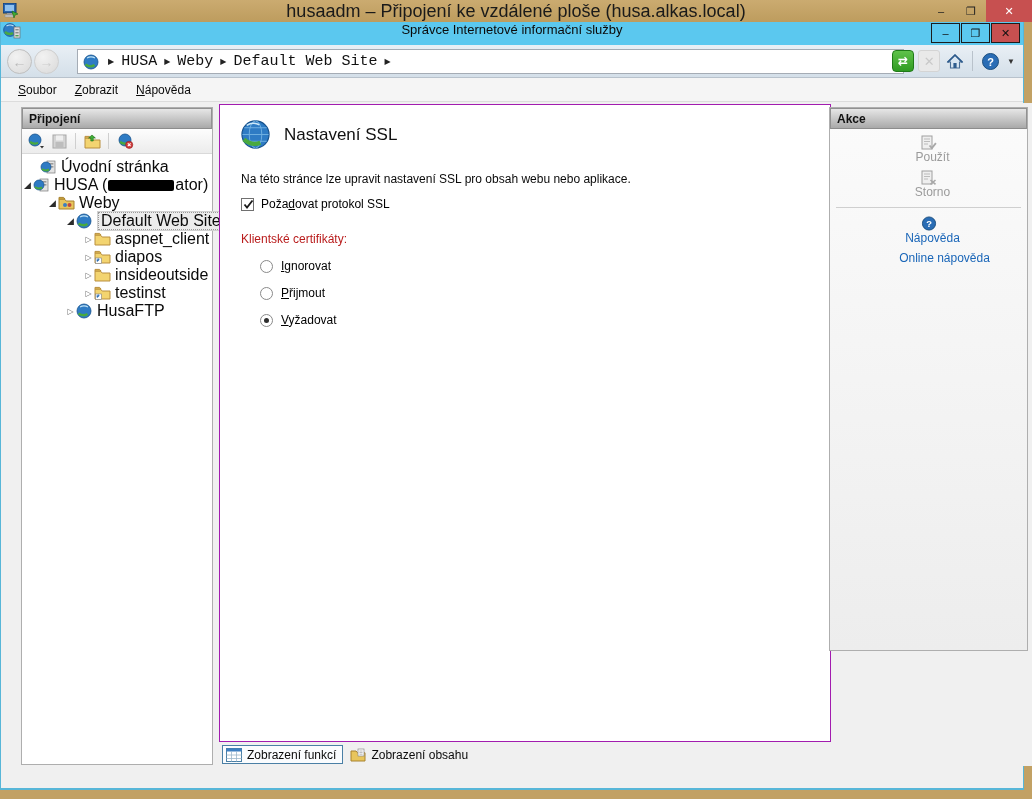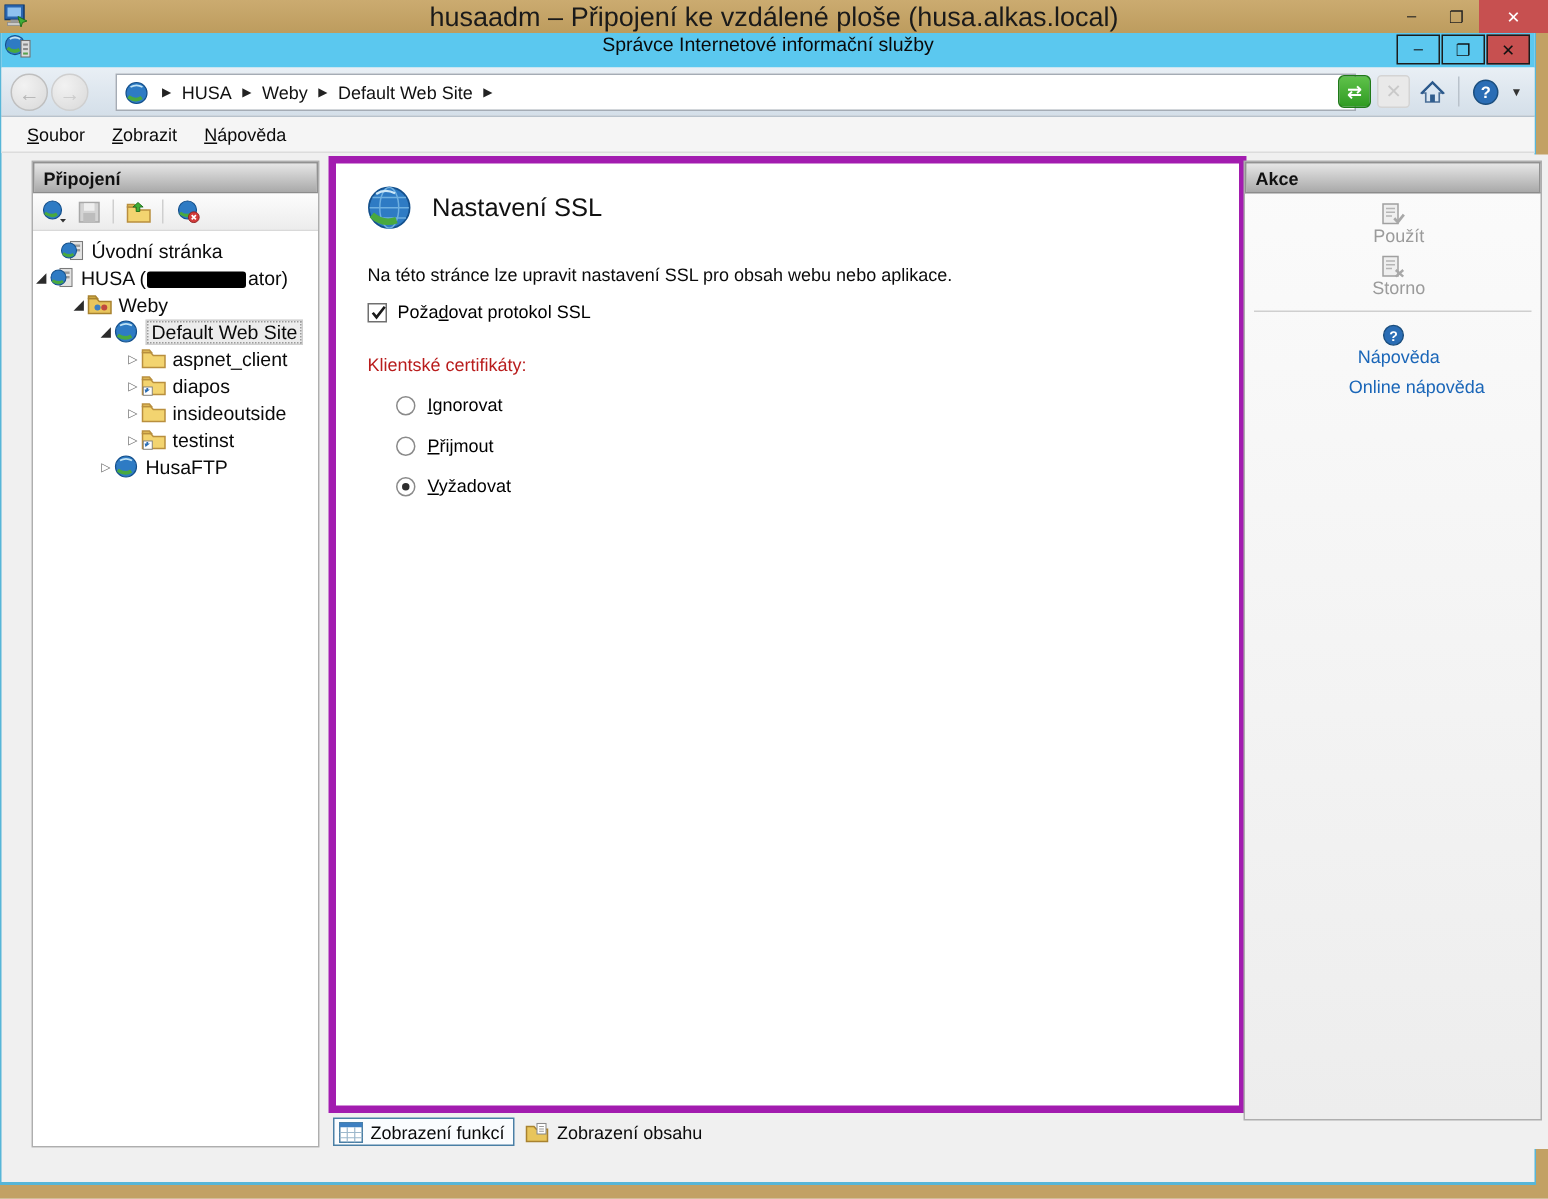--- a/index.html
+++ b/index.html
@@ -29,21 +29,21 @@
 
   
   .addr-bar { position:relative; height:33px; background:linear-gradient(#e9eff5,#d4dfe9); border-bottom:1px solid #b8c2cc; }
   .nav-circle { position:absolute; top:4px; width:25px; height:25px; border-radius:50%;
     background:radial-gradient(circle at 35% 30%,#f2f2f2,#d9d9d9); border:1px solid #bfbfbf;
     color:#b9b9b9; display:flex; align-items:center; justify-content:center; font-size:14px; }
   .nav-back { left:6px; }
   .nav-fwd { left:33px; border-color:#cfcfcf; color:#cdcdcd; }
   .addr-box { position:absolute; left:76px; top:4px; width:827px; height:25px; background:#fff; border:1px solid #a5acb5; display:flex; align-items:center; padding-left:5px; }
   .addr-box .crumb-sep { font-size:8px; margin:0 7px; color:#222; }
-  .addr-box .crumb { font-size:12px; color:#111; }
+  .addr-box .crumb { font-size:15px; color:#111;font-family:Liberation Mono, monospace; }
   .addr-globe { width:16px; height:16px; margin-right:2px; }
   .addr-actions { position:absolute; right:8px; top:5px; display:flex; align-items:center; gap:4px; }
   .sq-btn { width:22px; height:22px; display:flex; align-items:center; justify-content:center; }
   .refresh-btn { background:linear-gradient(#5fc24a,#2f9b22); border:1px solid #1f7a18; border-radius:4px; color:#fff; font-weight:bold; font-size:12px; }
   .stop-btn { color:#c9c9c9; font-size:13px; background:#e9e9e9; border:1px solid #d4d4d4; border-radius:3px; }
   .addr-sep { width:1px; height:20px; background:#b9c2cb; margin:0 2px; }
   .caret { font-size:8px; color:#333; margin-left:2px; }
 
   
   .menu-bar { height:24px; background:#f5f5f5; border-bottom:1px solid #dcdcdc; display:flex; align-items:center; padding-left:8px; }
@@ -58,48 +58,48 @@
   
   .left-panel { position:absolute; left:8px; top:4px; width:192px; height:658px; background:#fff; border:1px solid #aeaeae; }
   .conn-toolbar { height:25px; background:linear-gradient(#fdfdfd,#ececec); border-bottom:1px solid #d9d9d9; display:flex; align-items:center; padding-left:4px; gap:3px; }
   .tb-sep { width:1px; height:16px; background:#cfcfcf; margin:0 3px; }
   .tb-btn { width:20px; height:19px; display:flex; align-items:center; justify-content:center; }
   .tree { padding-top:4px; }
   .tree-row { height:18px; display:flex; align-items:center; white-space:nowrap; }
   .exp { width:11px; display:inline-block; text-align:center; color:#6d6d6d; font-size:8px; flex:0 0 11px; }
   .exp.open { color:#2b2b2b; font-size:9px; }
   .ticon { width:17px; height:16px; margin-right:4px; flex:0 0 17px; }
-  .tlabel { font-size:13px; color:#0a0a0a; }
+  .tlabel { font-size:16px; color:#0a0a0a; }
   .sel { background:#ececec; border:1px solid #d0d0d0; outline:1px dotted #9a9a9a; outline-offset:-2px; padding:0 3px; }
   .redact { display:inline-block; width:66px; height:11px; background:#000; vertical-align:middle; border-radius:2px; margin:0 1px; }
   .ind1 { padding-left:18px; } .ind2 { padding-left:36px; } .ind3 { padding-left:52px; } .ind4 { padding-left:70px; }
 
   
   .center-panel { position:absolute; left:206px; top:0px; width:614px; height:663px; }
-  .center-content { position:absolute; left:0; top:1px; width:612px; height:638px; background:#fff; border:5px solid #a21caf; }
+  .center-content { position:absolute; left:0; top:1px; width:612px; height:638px; background:#fff; border:1px solid #a21caf; }
   .page-title-row { display:flex; align-items:center; padding:14px 0 0 20px; }
   .page-globe { width:31px; height:31px; margin-right:13px; }
   .page-title { font-size:17px; color:#111; }
   .desc { padding:22px 0 0 21px; color:#0a0a0a; }
   .chk-row { display:flex; align-items:center; padding:11px 0 0 21px; }
   .chkbox { width:13px; height:13px; background:#fff; border:1px solid #707070; margin-right:7px; position:relative; }
   .chkbox svg { position:absolute; left:0px; top:-1px; }
   .group-label { padding:21px 0 0 21px; color:#b91c1c; }
   .radio-row { display:flex; align-items:center; padding:13px 0 0 40px; }
   .radio { width:13px; height:13px; border-radius:50%; border:1px solid #8a8a8a; background:#fff; margin-right:8px; position:relative; }
   .radio.on::after { content:""; position:absolute; left:3px; top:3px; width:5px; height:5px; border-radius:50%; background:#2e2e2e; }
 
   
   .tab-bar { position:absolute; left:0; top:640px; width:612px; height:23px; background:#f0f0f0; display:flex; align-items:center; padding-left:3px; }
   .tab { display:flex; align-items:center; height:19px; padding:0 6px 0 3px; margin-right:4px; color:#0a0a0a;justify-content:center; }
   .tab.active { border:1px solid #4a7fa5; background:#fafcfe; }
   .tab .ticon16 { width:16px; height:14px; margin-right:5px; }
 
   
-  .right-panel { position:absolute; left:816px; top:4px; width:199px; height:640px; background:linear-gradient(#fbfbfb,#ededed); border:1px solid #aeaeae; }
+  .right-panel { position:absolute; left:816px; top:4px; width:199px; height:544px; background:linear-gradient(#fbfbfb,#ededed); border:1px solid #aeaeae; }
   .action-item { display:flex; align-items:center; padding:6px 0 0 8px;flex-direction:column; }
   .action-item .aicon { width:16px; height:15px; margin-right:8px; }
   .action-item.disabled { color:#9b9b9b; }
   .action-sep { height:1px; background:#cfcfcf; margin:8px 6px 2px 6px; }
   .action-link { color:#1a66b8; }
 
   svg { display:block; }
 </style>
 </head>
 <body>

